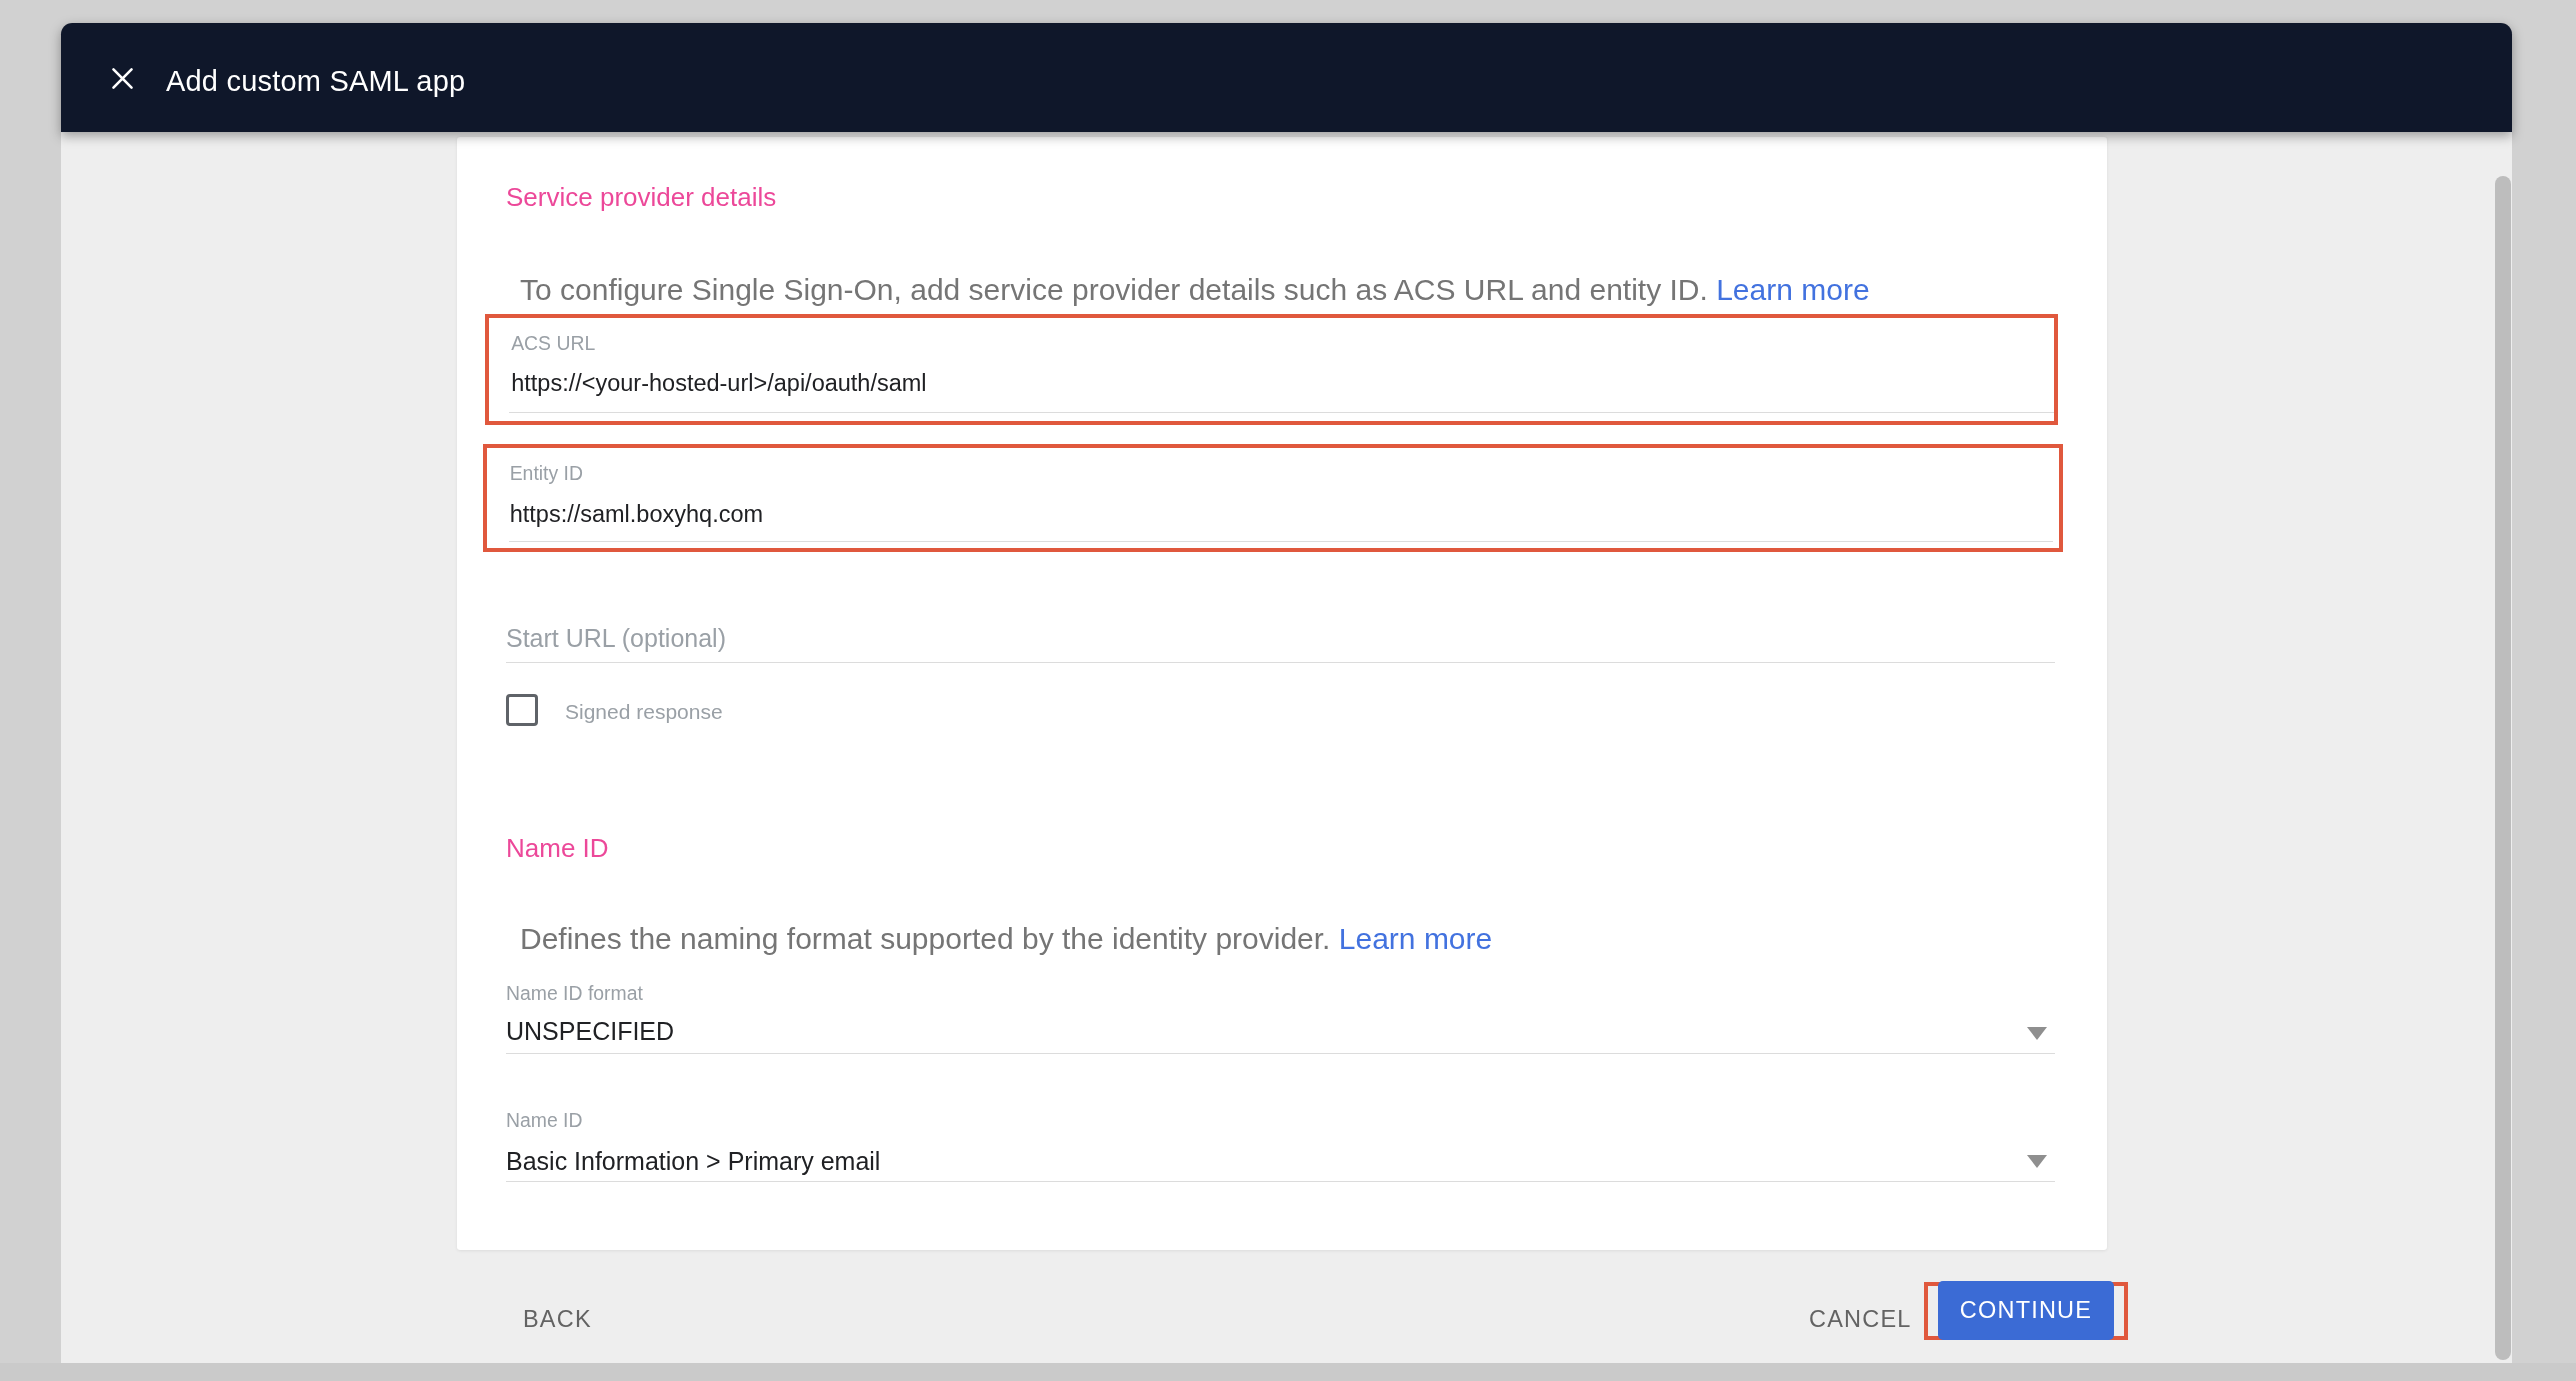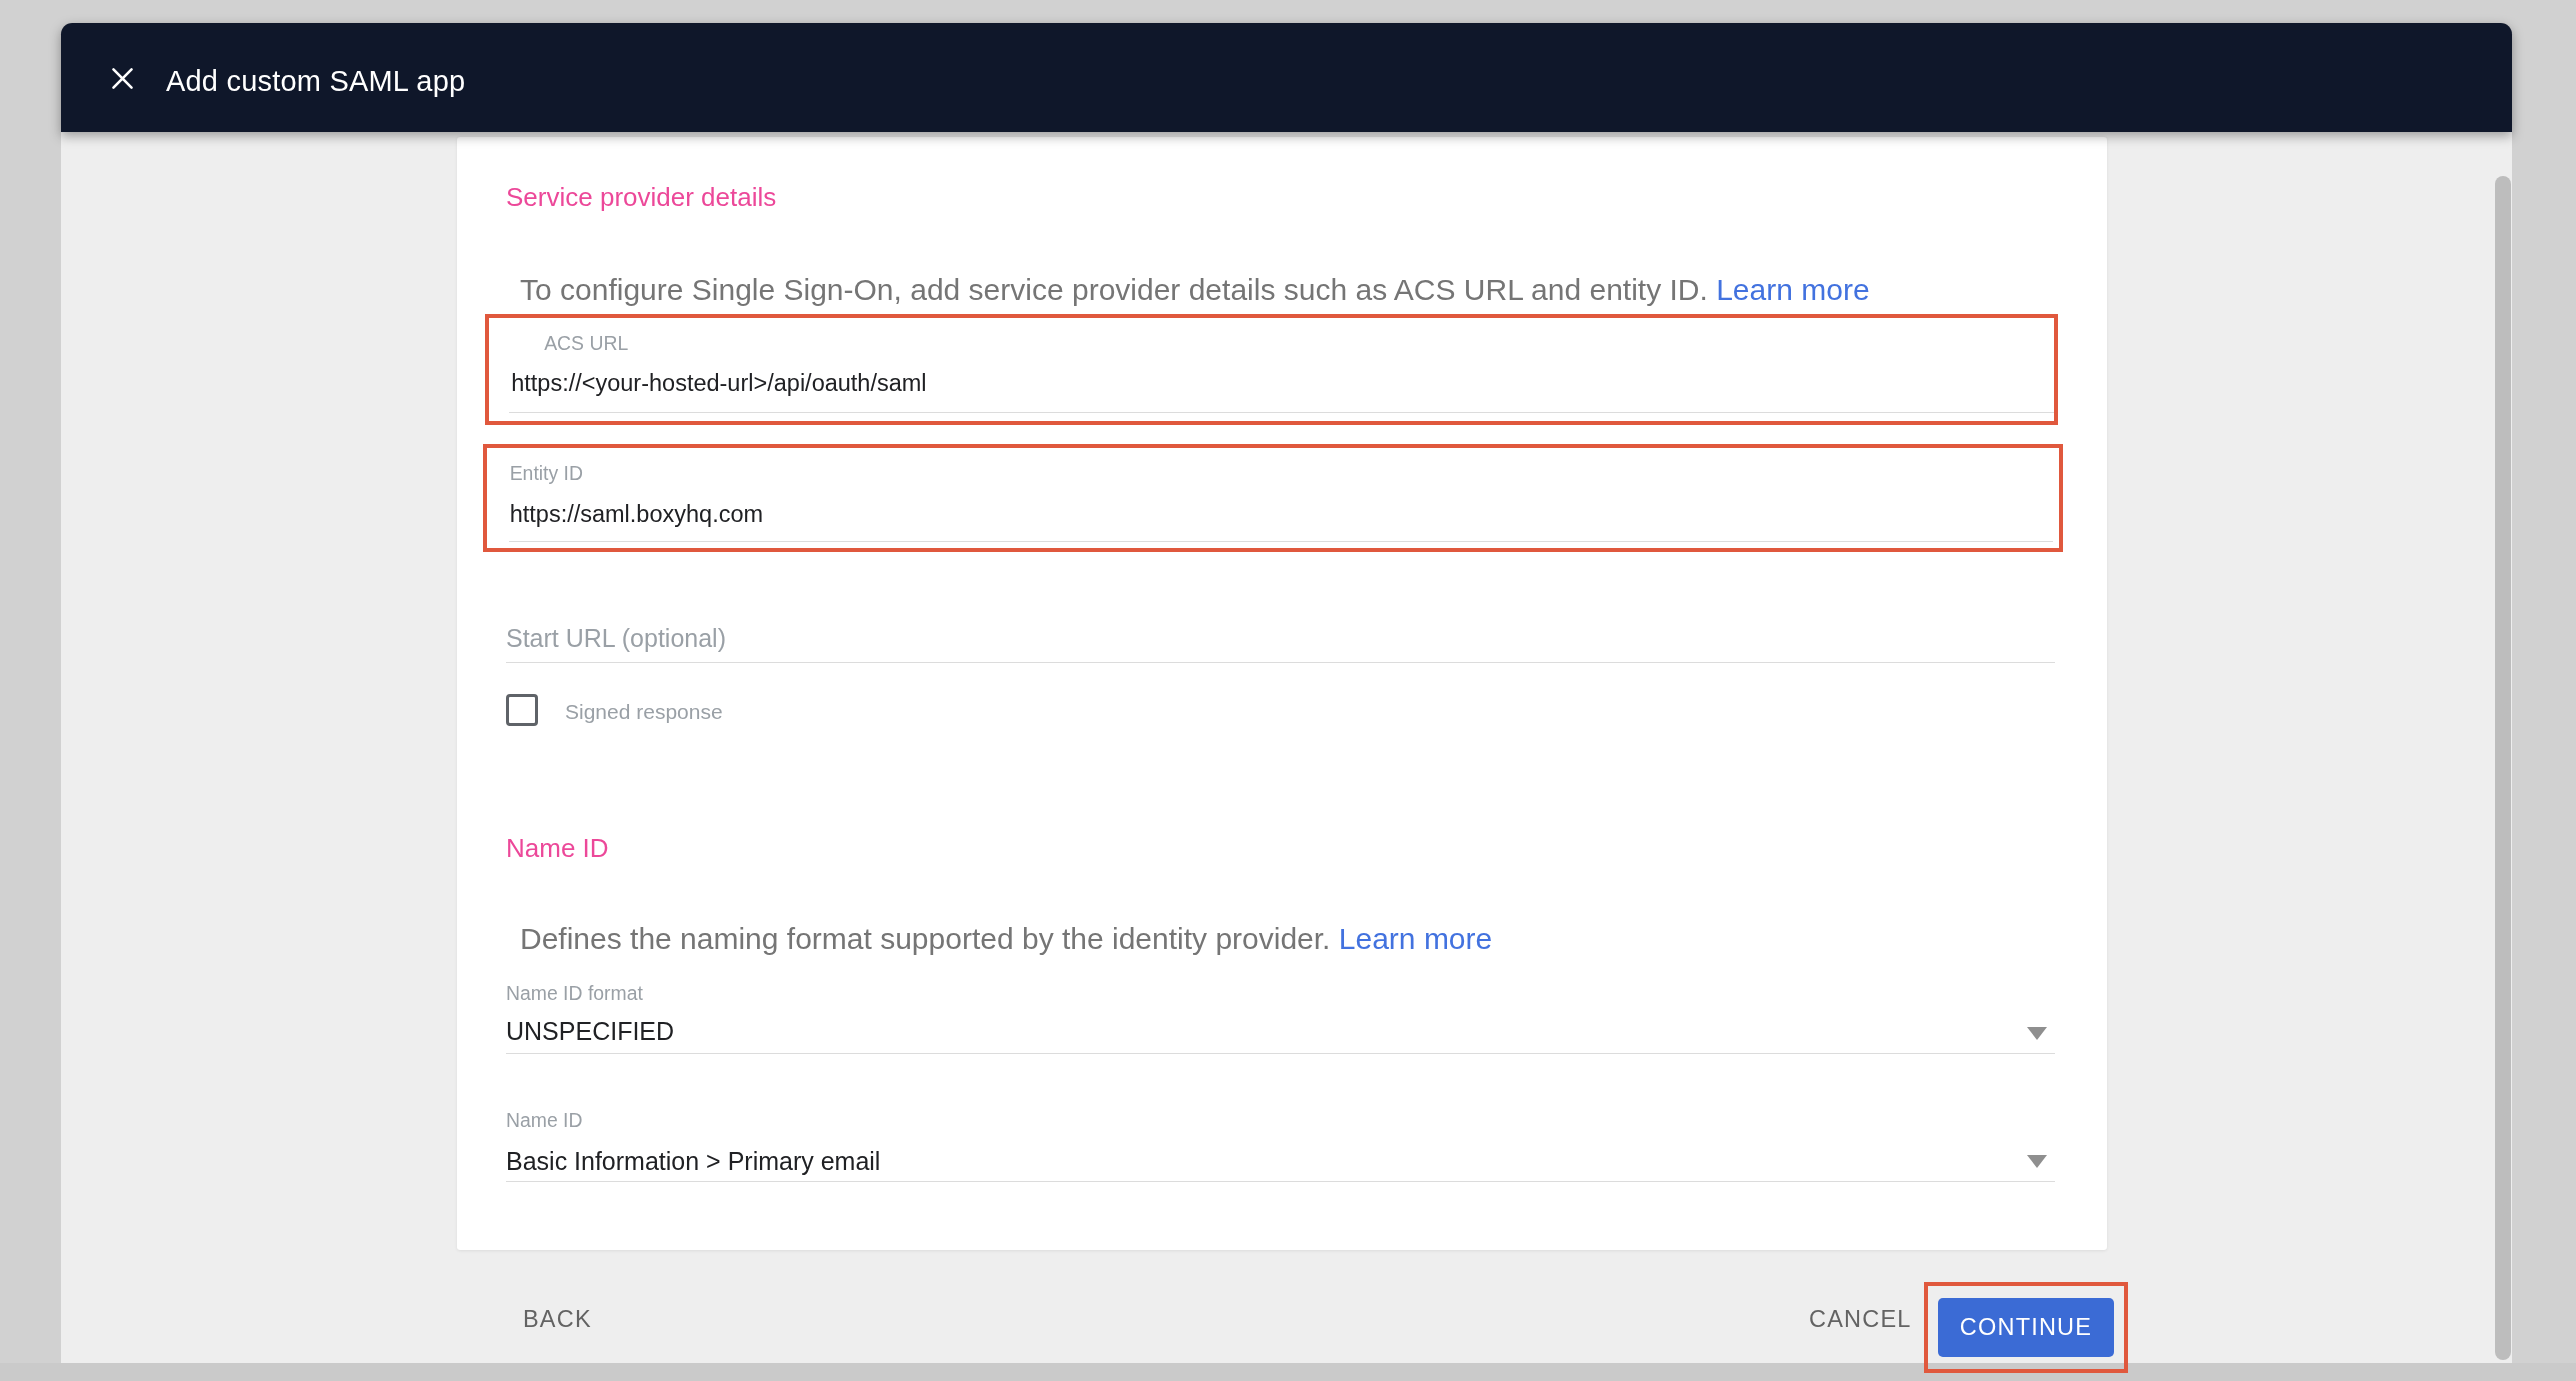--- a/index.html
+++ b/index.html
@@ -104,21 +104,21 @@
   
   .footer-btn {
     position: absolute; height: 45px; line-height: 45px; top: 1165px;
     font-size: 23.5px; font-weight: 500; letter-spacing: 1.2px; color: #636363;
     cursor: pointer; white-space: nowrap; background: transparent; border: none;
     font-family: "Liberation Sans", "DejaVu Sans", sans-serif;
   }
   .back-btn   { left: 414px; margin-left: 48px; }
   .cancel-btn { left: 1748px; }
   .continue-outline {
-    position: absolute; left: 1863px; top: 1150px; width: 204px; height: 91px;
+    position: absolute; left: 1863px; top: 1150px; width: 204px; height: 58px;
     border: 4.9px solid #e0583d;
     display: flex; align-items: center; justify-content: center;
   }
   .continue-btn {
     width: 176px; height: 59px; background: #3b6bd5; color: #ffffff;
     border: none; border-radius: 4.9px; cursor: pointer;
     font-family: "Liberation Sans", "DejaVu Sans", sans-serif;
     font-size: 23.5px; font-weight: 500; letter-spacing: 1.2px;
   }
   
@@ -147,21 +147,21 @@
 
     <div class="card">
 
       <div class="section-heading" style="top:45px;">Service provider details</div>
       <div class="section-desc" style="top:100px;">
         <span>To configure Single Sign-On, add service provider details such as ACS URL and entity ID.</span>
         <a class="learn-more">Learn more</a>
       </div>
 
       <div class="annot-box acs-box">
-        <div class="field-label" style="top:14.6px;margin-left:33px;">ACS URL</div>
+        <div class="field-label" style="top:14.6px;">ACS URL</div>
         <div class="field-value" style="top:52px;">https://&lt;your-hosted-url&gt;/api/oauth/saml</div>
         <div class="field-underline" style="left:20px; top:94px; width:1545px;"></div>
       </div>
 
       <div class="annot-box entity-box">
         <div class="field-label" style="top:14.6px;">Entity ID</div>
         <div class="field-value" style="top:53px;">https://saml.boxyhq.com</div>
         <div class="field-underline" style="left:22px; top:93px; width:1544px;"></div>
       </div>
 

